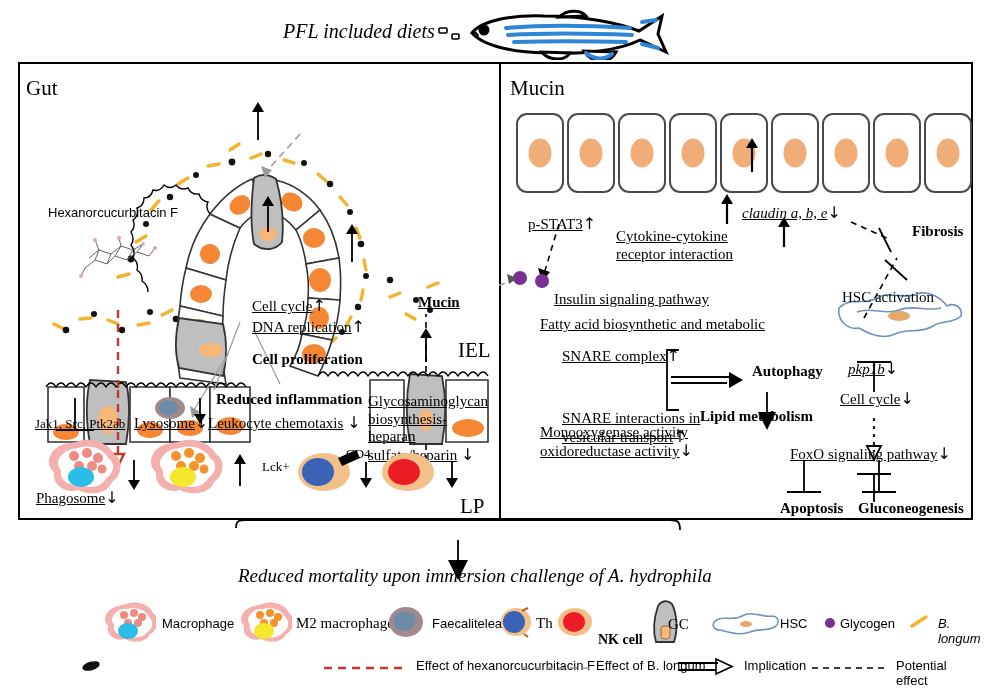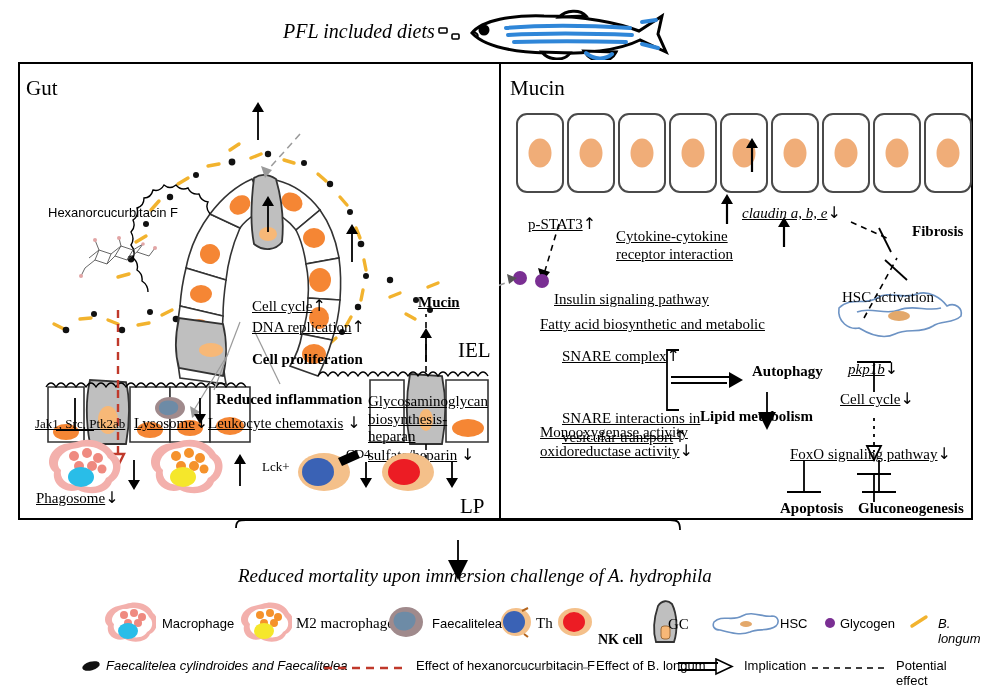--- a/index.html
+++ b/index.html
@@ -566,21 +566,20 @@
   <div class="abs sans legend-txt" style="left:840px;top:20px;">Glycogen</div>
 
   <svg class="abs" style="left:908px;top:16px;" width="26" height="20">
     <path class="blong" stroke-width="5" d="M4 14 L18 5"></path>
   </svg>
   <div class="abs sans legend-txt ital" style="left:938px;top:20px;">B. longum</div>
 
   <svg class="abs" style="left:80px;top:62px;" width="24" height="16">
     <ellipse cx="11" cy="8" rx="9" ry="4.4" fill="#111" transform="rotate(-15 11 8)"></ellipse>
   </svg>
-  <div class="abs sans legend-txt ital" style="left:106px;top:62px;">Faecalitelea cylindroides and Faecalitelea</div>
 
   <svg class="abs" style="left:324px;top:68px;" width="80" height="8">
     <path class="dash-red" stroke-width="1.8" stroke-dasharray="6 5" d="M0 4 L78 4"></path>
   </svg>
   <div class="abs sans legend-txt" style="left:416px;top:62px;">Effect of hexanorcucurbitacin F</div>
 
   <svg class="abs" style="left:522px;top:68px;" width="70" height="8">
     <path class="dash-gray" stroke-width="1.6" stroke-dasharray="6 5" d="M0 4 L68 4"></path>
   </svg>
   <div class="abs sans legend-txt" style="left:596px;top:62px;">

